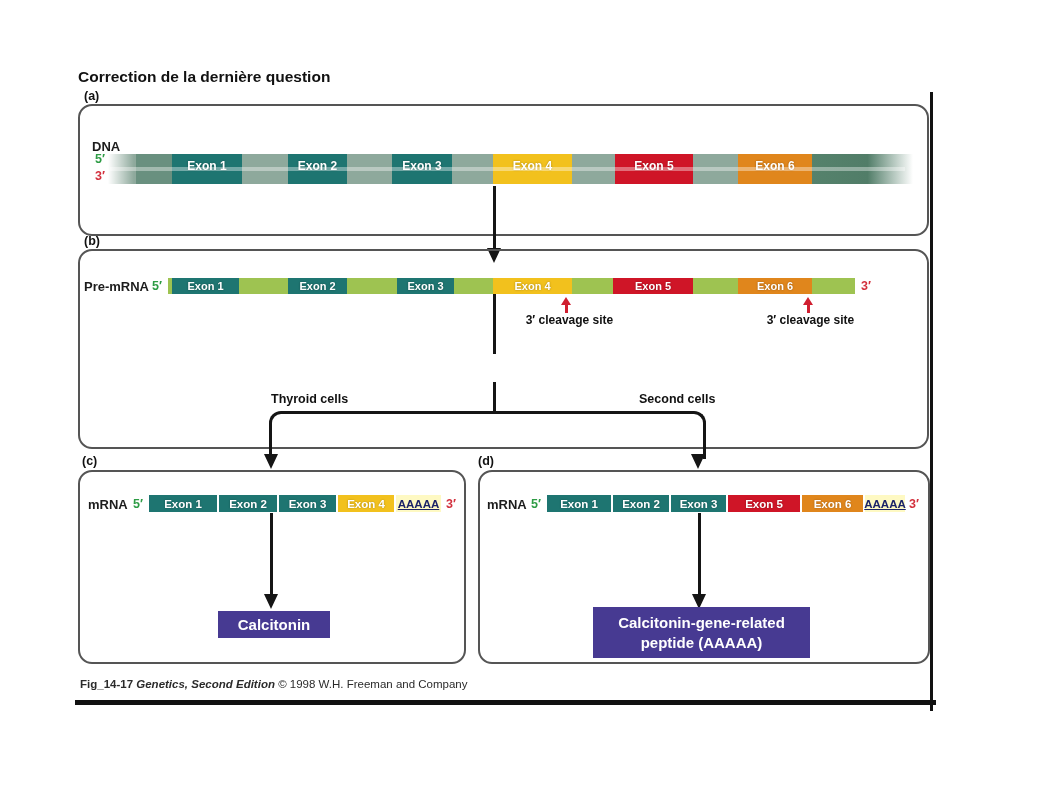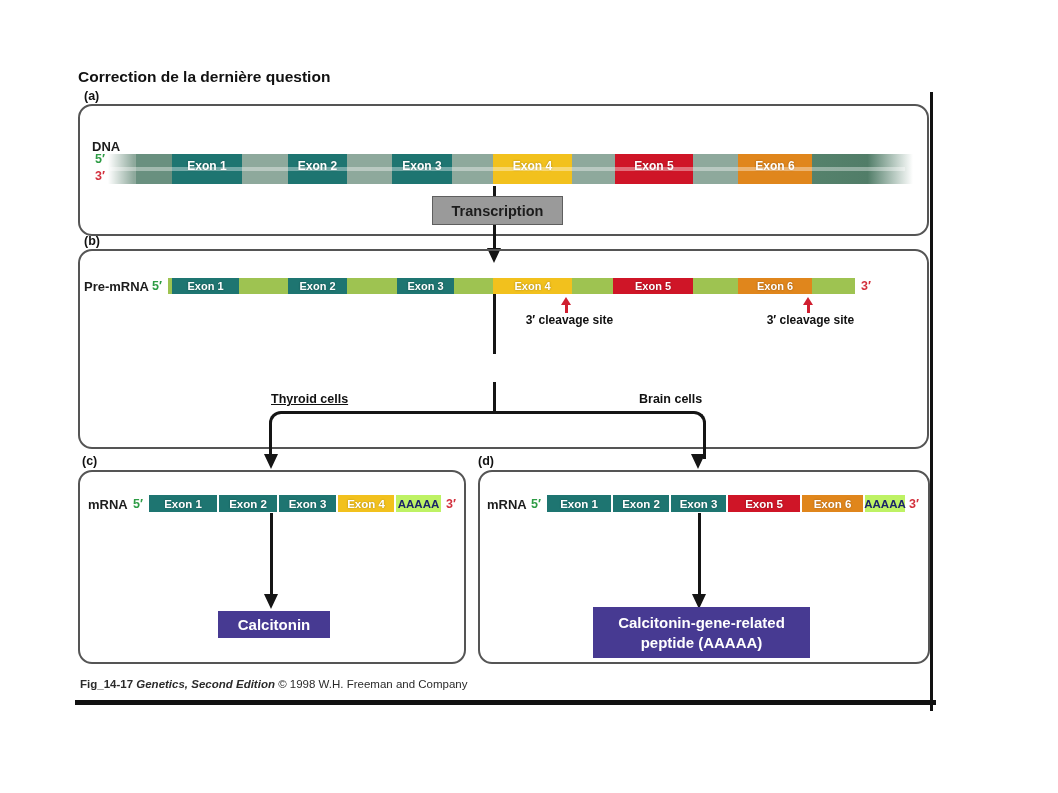--- a/index.html
+++ b/index.html
@@ -21,21 +21,21 @@
   .sage{background:#8ea99c;}
   .darkblock{background:#69907f;}
   .cap{background:linear-gradient(to right,#55826c 0%,#517d68 55%,rgba(255,255,255,0) 100%);}
   .exlab{color:#fff;font-weight:bold;font-size:12px;text-shadow:0 0 2px rgba(0,0,0,.35);white-space:nowrap;}
   .exlab-sm{color:#fff;font-weight:bold;font-size:11px;text-shadow:0 0 2px rgba(0,0,0,.35);white-space:nowrap;}
   .stripe{position:absolute;background:rgba(255,255,255,.38);z-index:2;}
   .lfade{position:absolute;background:linear-gradient(to right,#fff,rgba(255,255,255,0));z-index:3;}
   .mbar{position:absolute;display:flex;column-gap:2px;height:17px;}
   .mseg{height:100%;display:flex;align-items:center;justify-content:center;
         color:#fff;font-weight:bold;font-size:11.5px;text-shadow:0 0 2px rgba(0,0,0,.3);white-space:nowrap;}
-  .polya{background:#bef264;color:#1b2368;text-shadow:none;}
+  .polya{background:#fef9c3;color:#1b2368;text-shadow:none;text-decoration:underline;}
   .vline{position:absolute;width:3px;background:#151515;}
   .head-down{position:absolute;width:0;height:0;border-left:7.5px solid transparent;
              border-right:7.5px solid transparent;border-top:15px solid #151515;}
   .graybox{position:absolute;background:#9a9a9a;border:1.5px solid #5f5f5f;
            display:flex;align-items:center;justify-content:center;
            font-weight:bold;font-size:14.5px;color:#1c1c1c;z-index:4;}
   .bridge{position:absolute;border:3px solid #151515;border-bottom:none;
           border-radius:12px 12px 0 0;}
   .branch-label{position:absolute;font-size:12.5px;font-weight:bold;color:#111;white-space:nowrap;}
   .redhead-up{position:absolute;width:0;height:0;border-left:5px solid transparent;
@@ -84,23 +84,20 @@
     <div class="seg orange" style="left:630px;width:74px;">
         <span class="exlab" style="padding-bottom:7px;">Exon 6</span>
       </div>
     <div class="seg cap" style="left:704px;width:101px;"></div>
     <div class="stripe" style="left:2px;top:13px;width:795px;height:3.5px;"></div>
     <div class="lfade" style="left:0;top:0;width:26px;height:30px;"></div>
   </div>
 
   <div class="vline" style="left:493px;top:186px;height:62px;"></div>
   <div class="head-down" style="left:487px;top:248px;"></div>
-  <div class="graybox" style="left:432px;top:196px;width:129px;height:27px;">
-    <span>Transcription</span>
-  </div>
 
   <div class="abs plab" style="left:84px;top:234px;">(b)</div>
   <div class="abs panel" style="left:78px;top:249px;width:847px;height:196px;"></div>
 
   <div class="abs strand-label" style="left:84px;top:279px;">Pre-mRNA</div>
   <div class="abs green5" style="left:152px;top:279px;">5′</div>
   <div class="abs red3" style="left:861px;top:279px;">3′</div>
 
   <div class="bar" style="left:168px;top:278px;width:687px;height:16px;">
     <div class="seg" style="left:0;width:687px;background:#9ec351;"></div>
@@ -127,22 +124,22 @@
   <div class="redhead-up" style="left:561px;top:297px;"></div>
   <div class="redstem" style="left:565px;top:304px;height:9px;"></div>
   <div class="cleave" style="left:487px;top:313px;width:165px;">3′ cleavage site</div>
   <div class="redhead-up" style="left:803px;top:297px;"></div>
   <div class="redstem" style="left:807px;top:304px;height:9px;"></div>
   <div class="cleave" style="left:728px;top:313px;width:165px;">3′ cleavage site</div>
 
   <div class="vline" style="left:493px;top:294px;height:60px;"></div>
   <div class="vline" style="left:493px;top:382px;height:30px;"></div>
 
-  <div class="branch-label" style="left:271px;top:392px;text-decoration:underline;">Thyroid cells</div>
-  <div class="branch-label" style="left:639px;top:392px;">Brain cells</div>
+  <div class="branch-label" style="left:271px;top:392px;">Thyroid cells</div>
+  <div class="branch-label" style="left:639px;top:392px;">Second cells</div>
   <div class="bridge" style="left:269px;top:411px;width:431px;height:45px;"></div>
   <div class="head-down" style="left:264px;top:454px;"></div>
   <div class="head-down" style="left:691px;top:454px;"></div>
 
   <div class="abs plab" style="left:82px;top:454px;">(c)</div>
   <div class="abs panel" style="left:78px;top:470px;width:384px;height:190px;"></div>
 
   <div class="abs strand-label" style="left:88px;top:497px;">mRNA</div>
   <div class="abs green5" style="left:133px;top:497px;">5′</div>
   <div class="mbar" style="left:149px;top:495px;">

